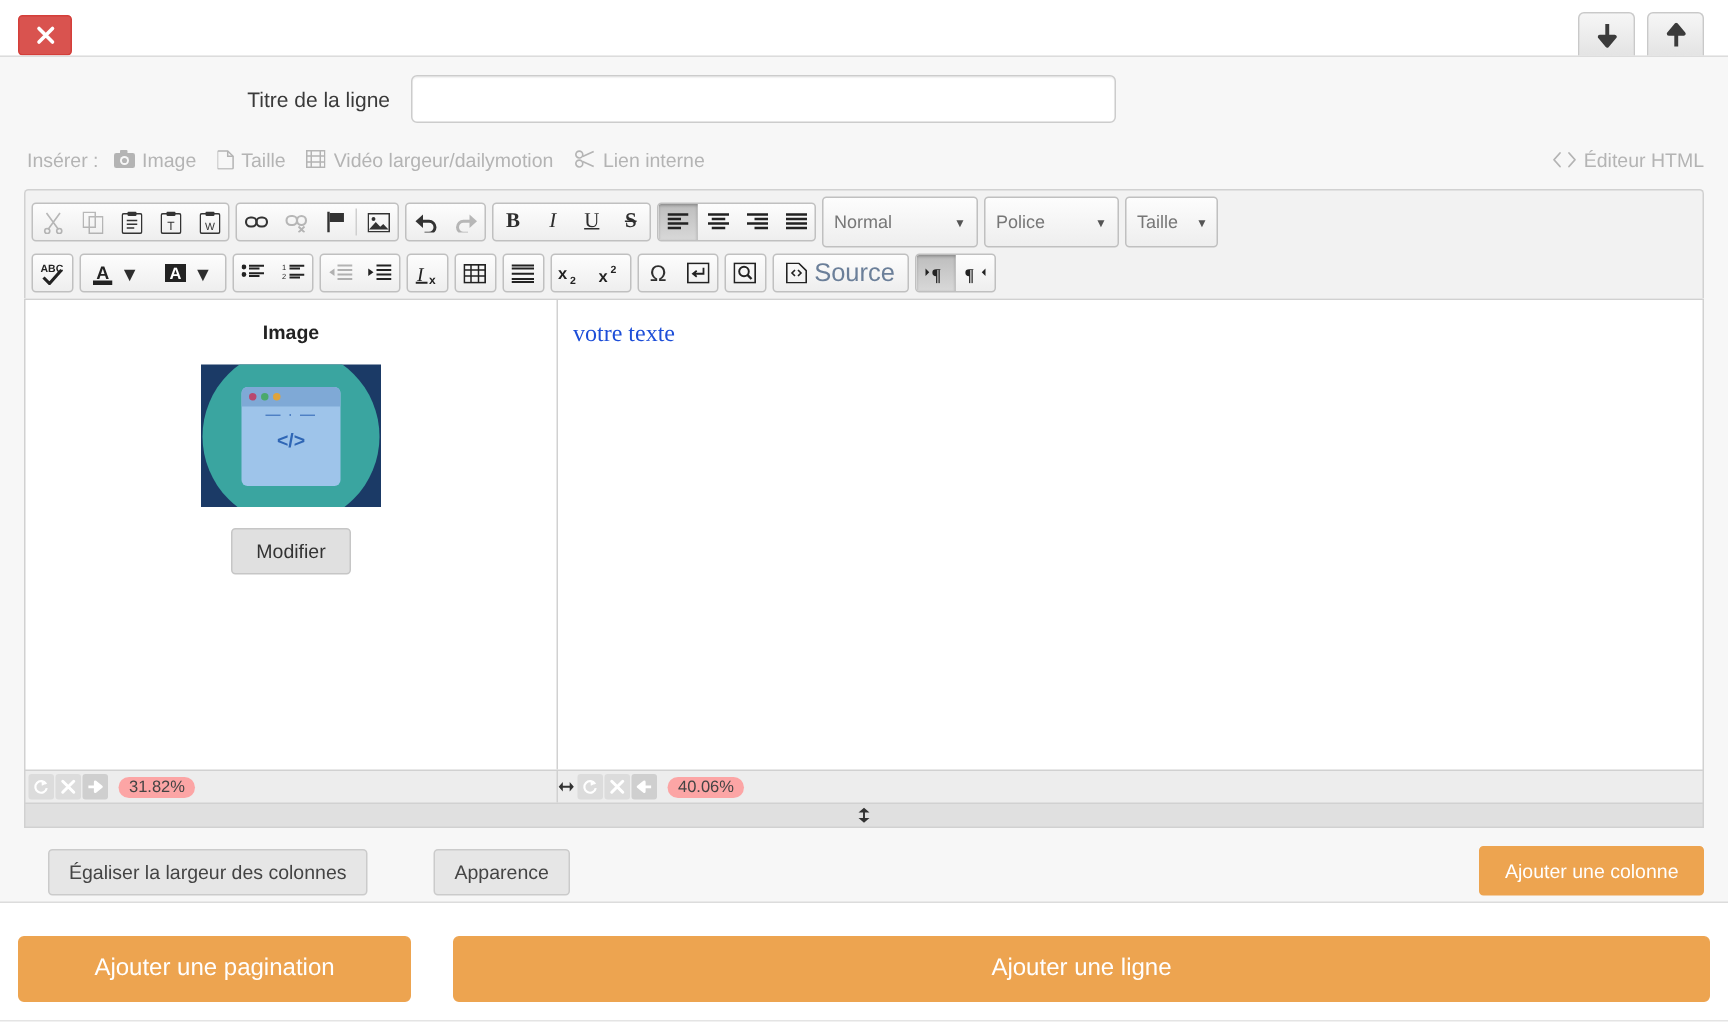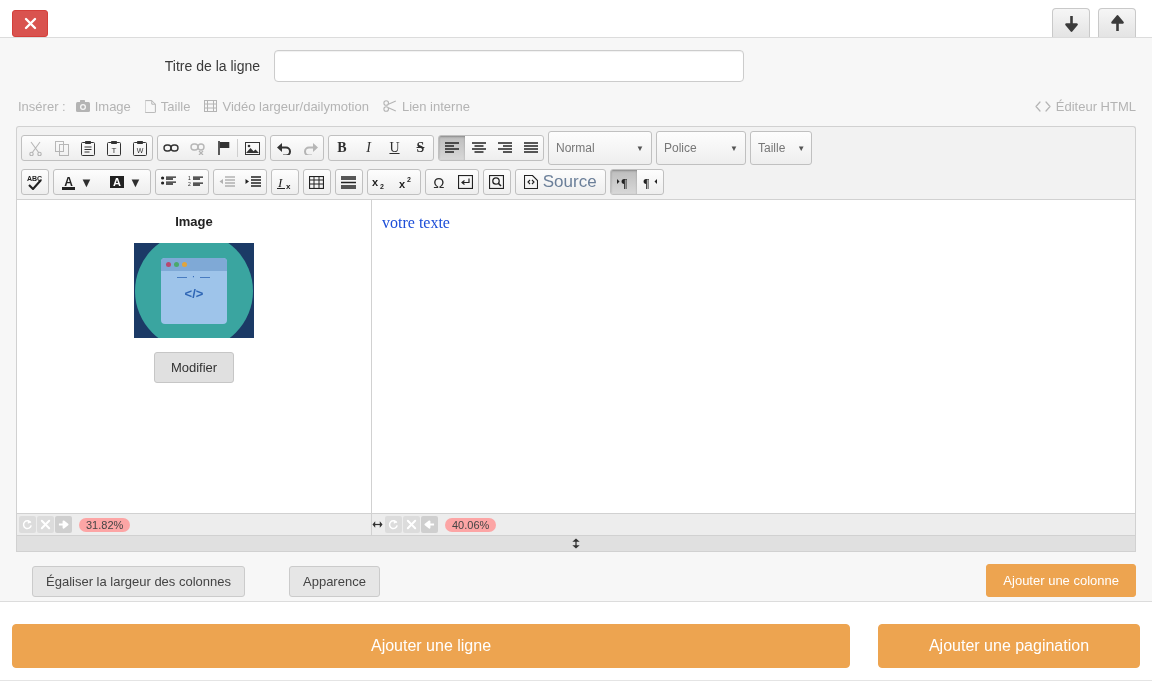--- a/index.html
+++ b/index.html
@@ -758,16 +758,16 @@
 
   <div class="actions">
     <div class="gbtn">Égaliser la largeur des colonnes</div>
     <div class="gbtn">Apparence</div>
     <div class="spacer"></div>
     <div class="obtn">Ajouter une colonne</div>
   </div>
 </div>
 
 <div class="footer">
+  <div class="bigbtn secondary">Ajouter une pagination</div>
   <div class="bigbtn">Ajouter une ligne</div>
-  <div class="bigbtn secondary">Ajouter une pagination</div>
 </div>
 <div class="bottom-rule"></div>
 
 </body></html>

